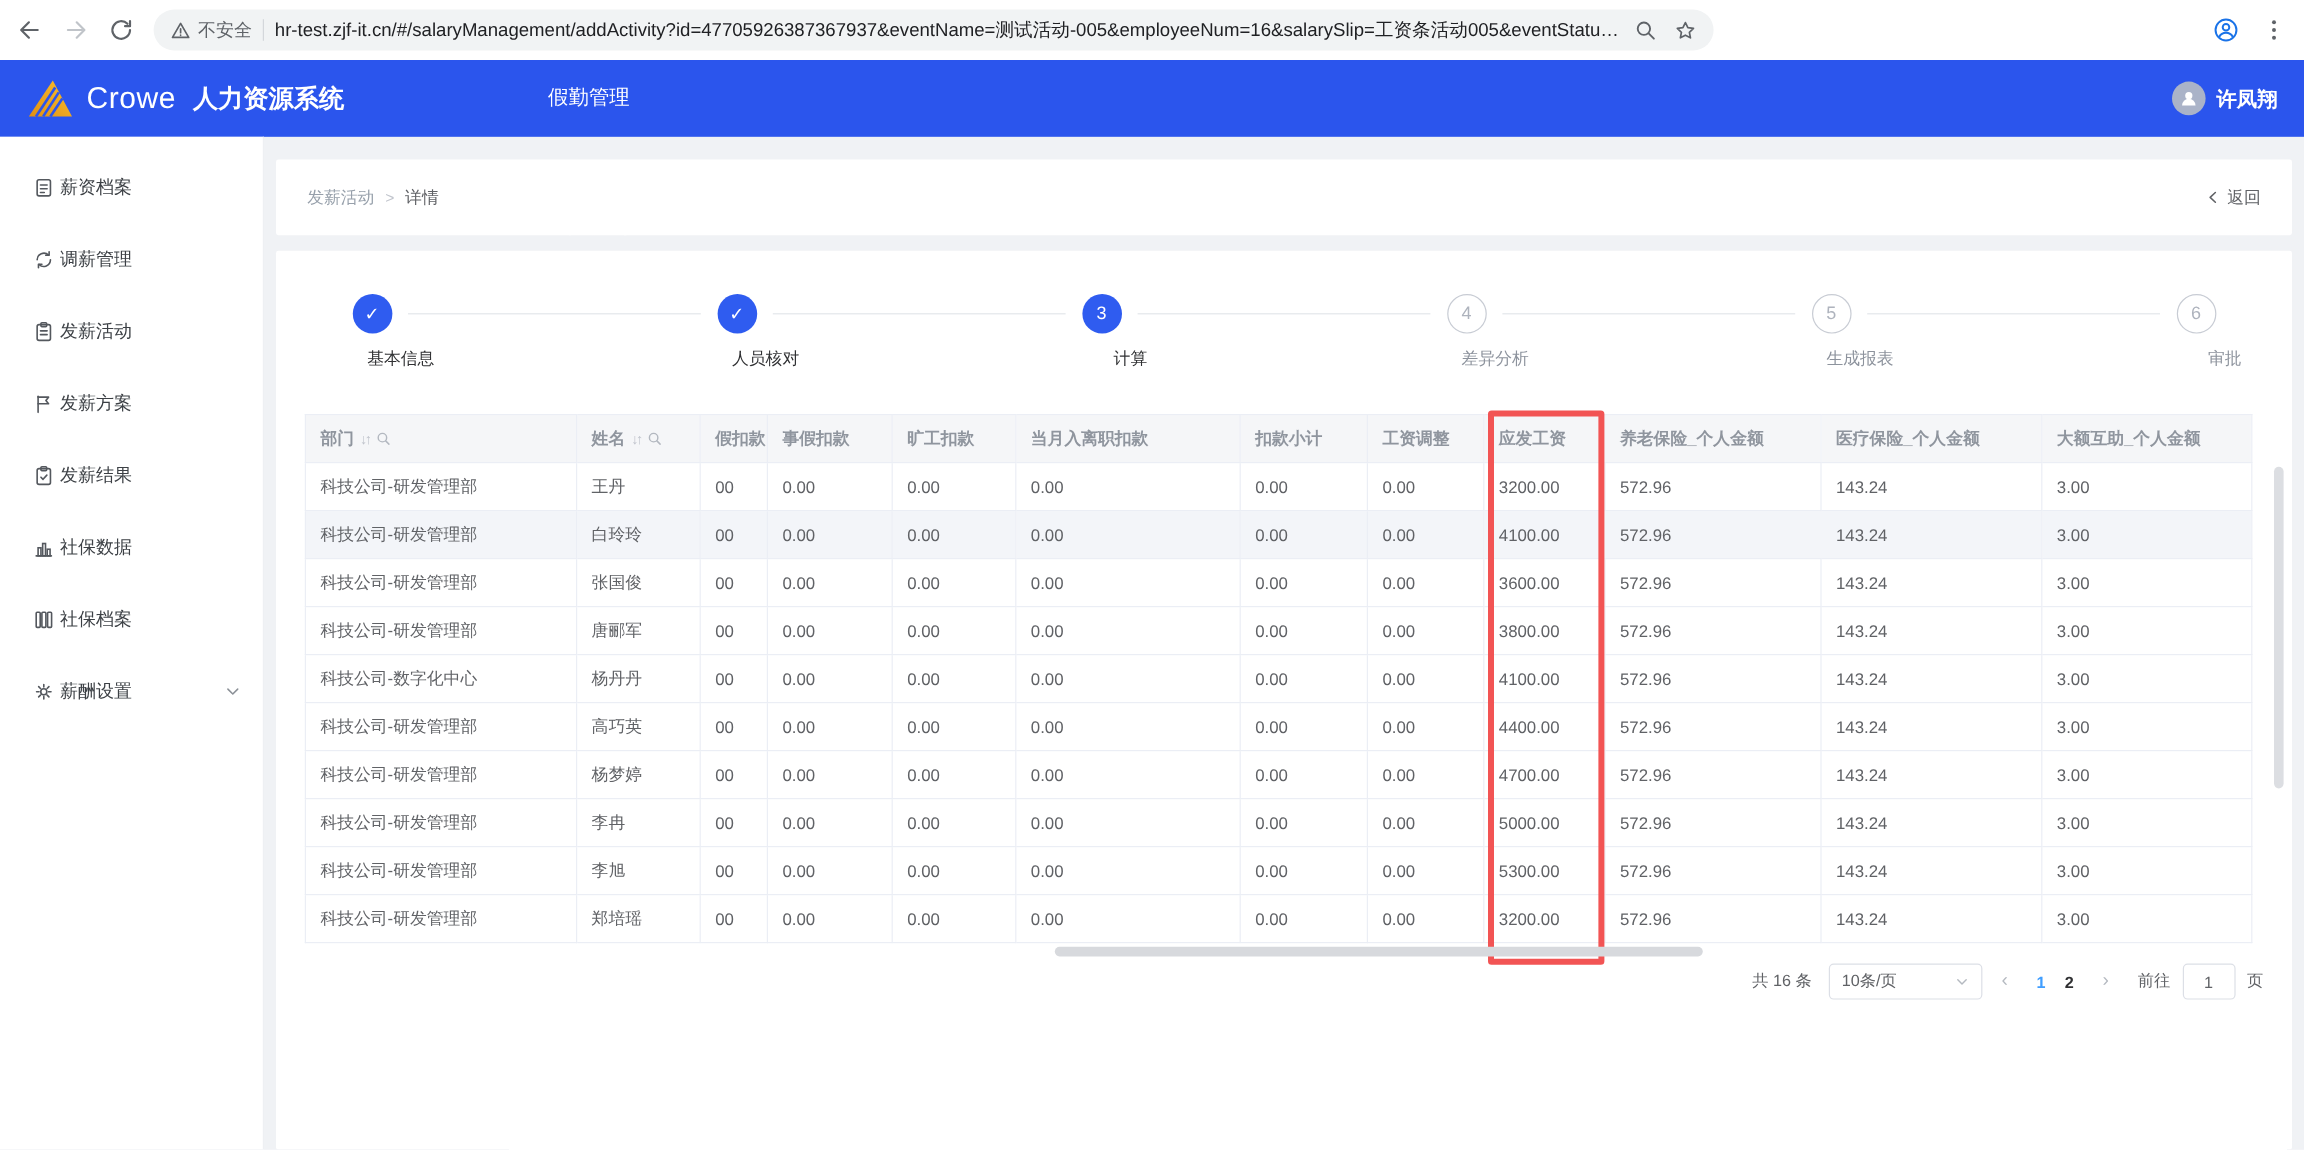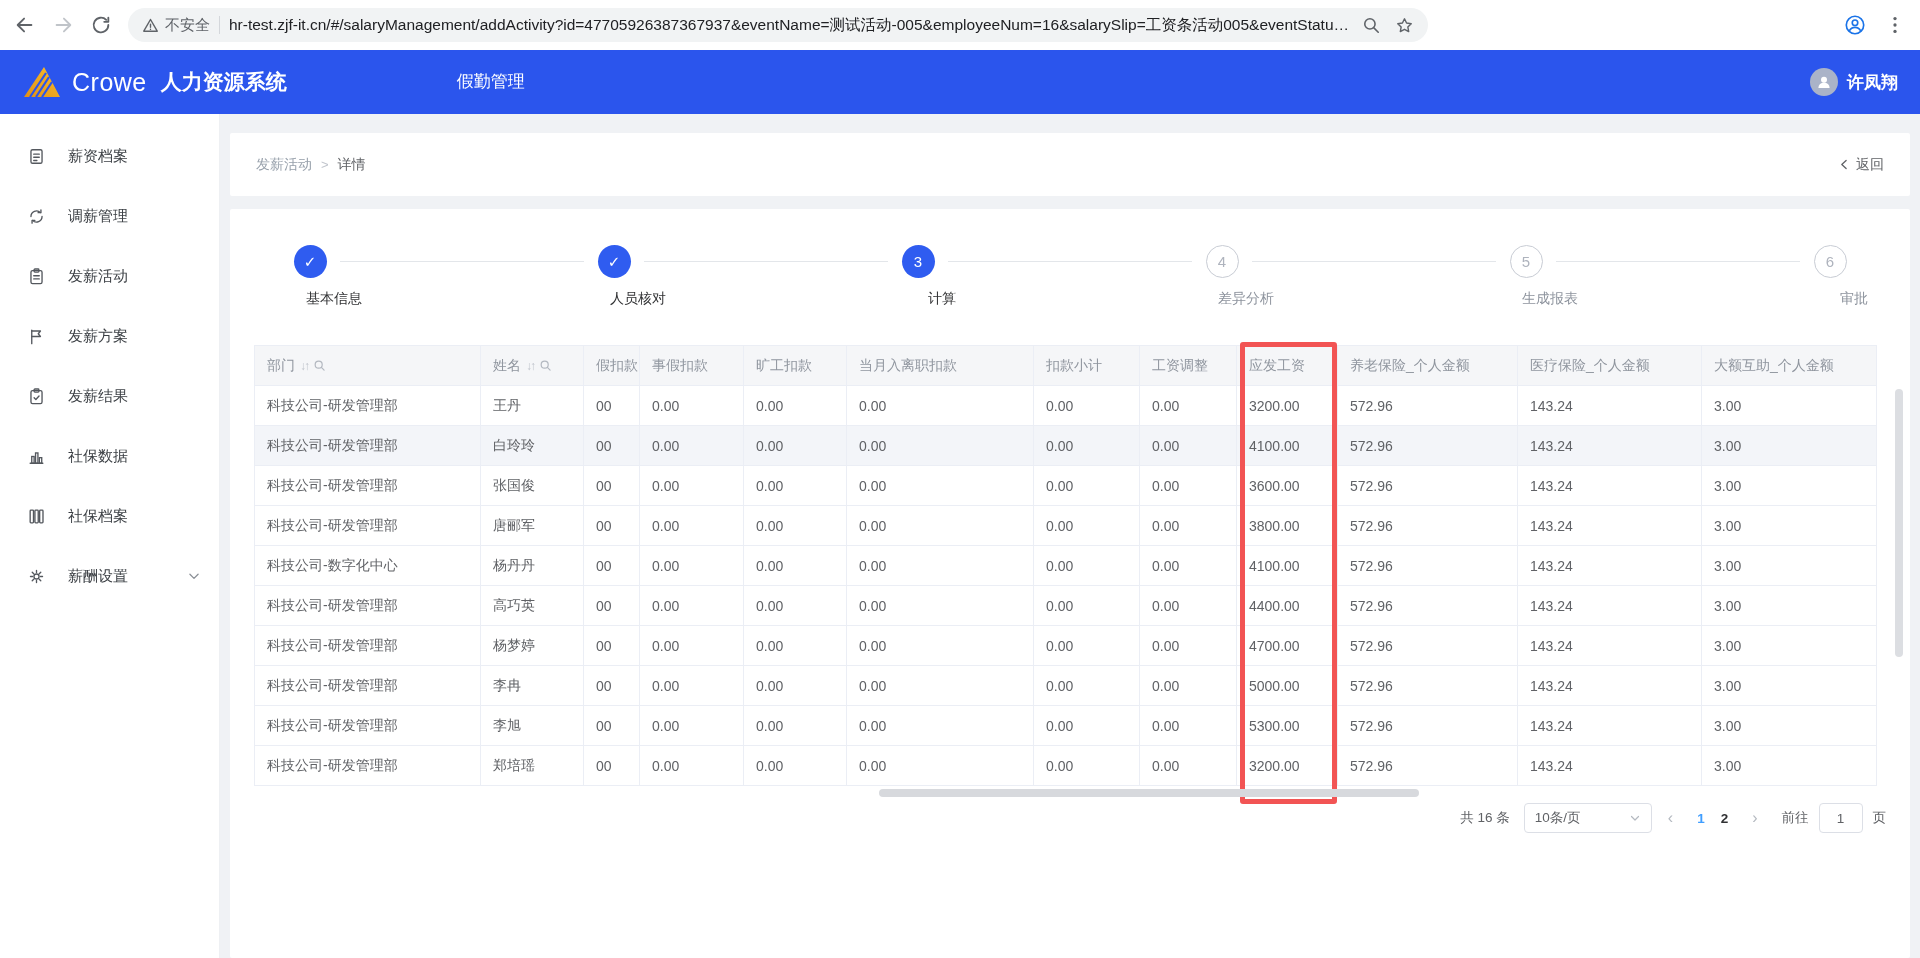--- a/index.html
+++ b/index.html
@@ -39,21 +39,21 @@
     height:4px; border-radius:2px; background:var(--accent-yellow,#FFB302); }
   .nav-user { margin-left:auto; display:flex; align-items:center; gap:9px; }
   .nav-avatar { width:28px; height:28px; border-radius:50%; background:#aab3c8;
     display:flex; align-items:center; justify-content:center; color:#fff; }
   .nav-avatar svg { width:18px; height:18px; }
   .nav-username { font-size:17px; font-weight:700; }
 
   
   .layout { display:flex; height:844px; }
   .sidebar { width:220px; background:#fff; border-right:1px solid #eef0f3; padding-top:12px; }
-  .side-item { height:60px; display:flex; align-items:center; gap:22px; padding:0 18px 0 27px;
+  .side-item { height:60px; display:flex; align-items:center; gap:4px; padding:0 18px 0 27px;
     color:#3c4045; font-size:15px; cursor:pointer; }
   .side-item .icon { width:19px; height:19px; color:#54585e; display:inline-flex; }
   .side-item .icon svg { width:19px; height:19px; }
   .side-item .chev { margin-left:auto; color:#8b9097; width:14px; height:14px; }
   .side-item .chev svg{ width:14px; height:14px; }
 
   .main-col { flex:1; padding:0 10px; display:flex; flex-direction:column; min-width:0; }
 
   .breadcrumb-card { margin-top:19px; height:63px; background:#fff; border-radius:2px;
     display:flex; align-items:center; padding:0 26px; }
@@ -79,21 +79,21 @@
   .step.done .step-label, .step.active .step-label { color:#303133; }
   .step.pending .step-label { color:#8d939d; }
   .step-check { font-size:15px; }
   .connector { position:absolute; top:52px; height:1px; background:#e3e6ea; }
 
   
   .table-zone { margin:0 24px; position:relative; }
   table.grid { border-collapse:collapse; table-layout:fixed; width:1622px; font-size:14px; }
   .grid th, .grid td { border:1px solid #ebeef5; height:40px; padding:0 12px; text-align:left;
     overflow:hidden; white-space:nowrap; }
-  .grid th { background:#f5f6f8; color:#8f959e; font-weight:400;margin-left:12px; }
+  .grid th { background:#f5f6f8; color:#8f959e; font-weight:700;margin-left:12px; }
   .grid td { color:#606266; background:#fff; }
   tr.hl td { background:#f3f5f9; }
   .th-inner { display:flex; align-items:center; gap:5px; }
   .sort-glyph { color:#c0c4cc; font-size:12px; letter-spacing:-2px; cursor:pointer; }
   .th-search { width:13px; height:13px; color:#b3b8c0; cursor:pointer; display:inline-flex; }
   .th-search svg { width:13px; height:13px; }
 
   .red-box { position:absolute; left:986px; top:-3px; width:97px; height:462px;
     border:5px solid var(--highlight-red,#F25454); border-radius:3px; pointer-events:none; }
   .h-thumb { position:absolute; left:625px; top:444px; width:540px; height:8px;

